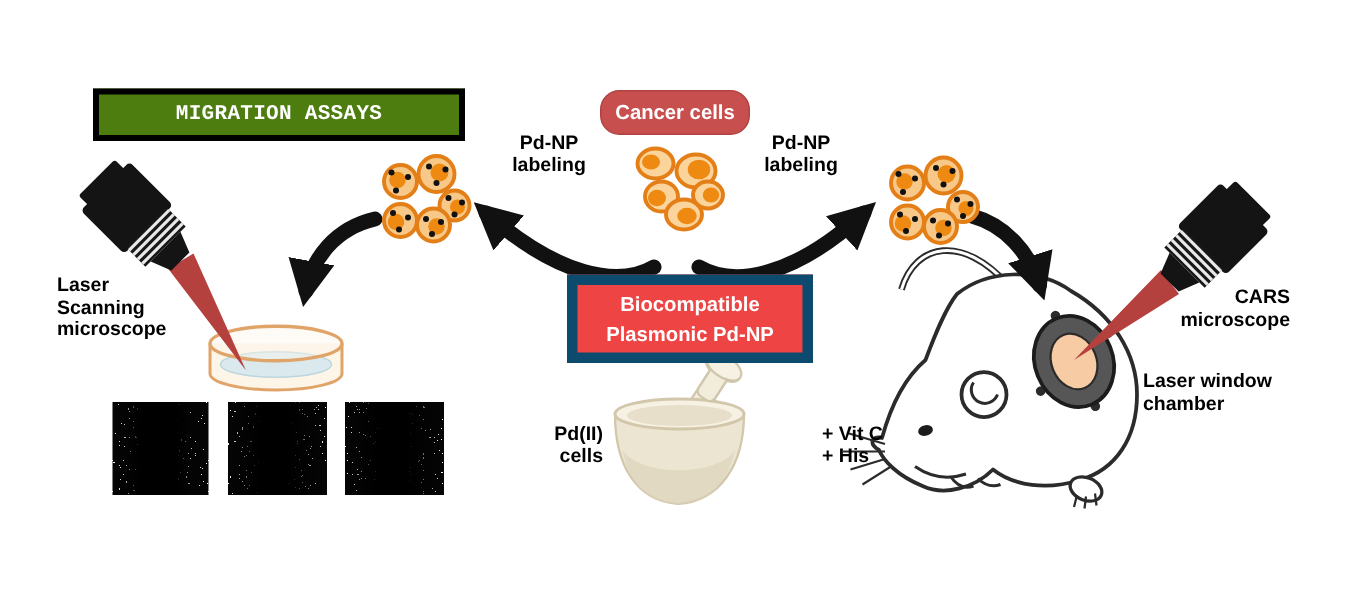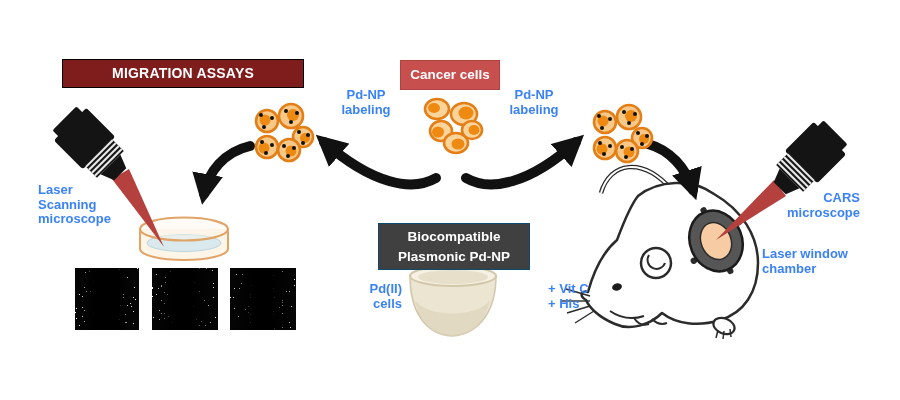--- a/index.html
+++ b/index.html
@@ -1,27 +1,27 @@
 <!DOCTYPE html>
 <html><head>
 <meta charset="utf-8">
 <style>
   html,body{margin:0;padding:0;background:#fff;}
   .stage{position:relative;width:900px;height:400px;background:#ffffff;overflow:hidden;
          font-family:"Liberation Sans",sans-serif;}
   .art{position:absolute;left:0;top:0;}
   .banner{position:absolute;display:flex;align-items:center;justify-content:center;
           color:#fff;font-weight:bold;text-align:center;white-space:pre-line;line-height:1.25;}
-  .banner.blue{background:#7f1d1d;border:1px solid #000000;font-size:14px;letter-spacing:.2px;}
+  .banner.blue{background:#4d7c0f;border:4px solid #000000;font-size:14px;letter-spacing:.2px;font-family:Liberation Mono, monospace;}
   .banner.red{background:#c7504f;border:1px solid #b04341;font-size:13.5px;}
-  .banner.green{background:#404040;border:1px solid #0c4a6e;font-size:13.5px;line-height:1.45;margin-top:40px;}
-  .lbl{position:absolute;color:#3b82f6;font-weight:bold;font-size:13px;line-height:1.12;
+  .banner.green{background:#ef4444;border:7px solid #0c4a6e;font-size:13.5px;line-height:1.45;}
+  .lbl{position:absolute;color:#000000;font-weight:bold;font-size:13px;line-height:1.12;
        white-space:pre-line;}
   .b-migration{left:62px;top:59px;width:240px;height:27px;}
-  .b-cancer{left:400px;top:60px;width:98px;height:28px;}
+  .b-cancer{left:400px;top:60px;width:98px;height:28px;border-radius:13px;}
   .b-intravital{left:596px;top:58px;width:232px;height:29px;}
   .b-bio{left:378px;top:183px;width:150px;height:45px;}
   .l-pdnp-left{left:328px;top:88px;width:76px;text-align:center;}
   .l-pdnp-right{left:496px;top:88px;width:76px;text-align:center;}
   .l-laser{left:38px;top:183px;text-align:left;}
   .l-cars{left:766px;top:191px;width:94px;text-align:right;}
   .l-dorsal{left:762px;top:247px;text-align:left;}
   .l-pdsalt{left:350px;top:282px;width:52px;text-align:right;}
   .l-additives{left:504px;top:282px;text-align:left;margin-left:44px;}
 </style>

